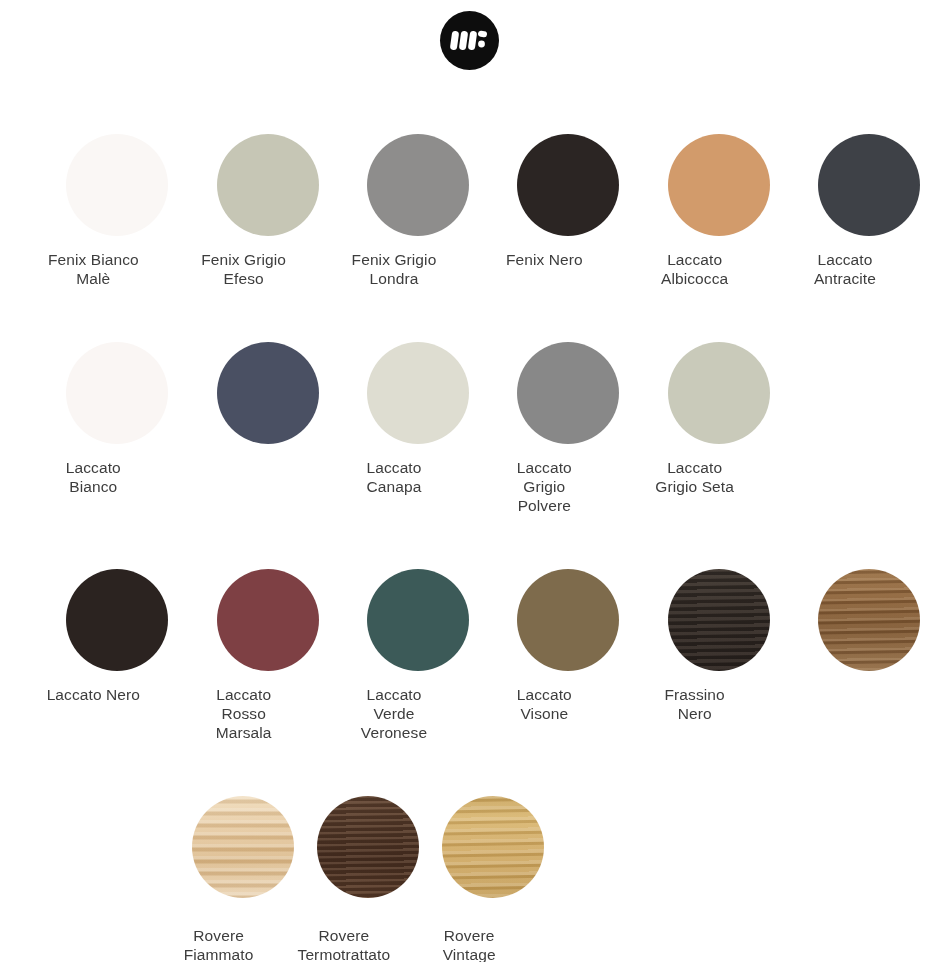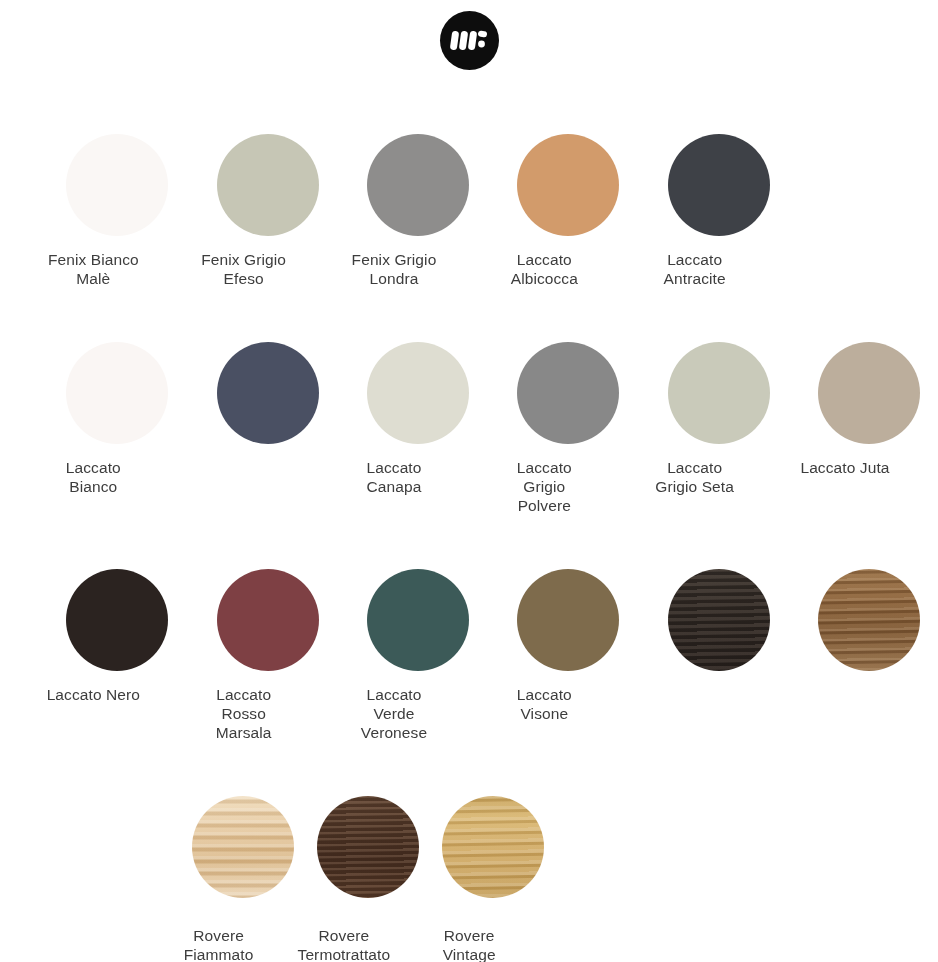--- a/index.html
+++ b/index.html
@@ -122,20 +122,24 @@
         <div class="swatch-disc" style="background-color: rgb(198, 198, 181);"></div>
         <div class="swatch-label">Fenix Grigio
 Efeso</div>
       </div>
       <div class="swatch-cell">
         <div class="swatch-disc" style="background-color: rgb(142, 141, 140);"></div>
         <div class="swatch-label">Fenix Grigio
 Londra</div>
       </div>
       <div class="swatch-cell">
+        <div class="swatch-disc" style="background-color: rgb(43, 37, 35);"></div>
+        <div class="swatch-label">Fenix Nero</div>
+      </div>
+      <div class="swatch-cell">
         <div class="swatch-disc" style="background-color: rgb(210, 155, 107);"></div>
         <div class="swatch-label">Laccato
 Albicocca</div>
       </div>
       <div class="swatch-cell">
         <div class="swatch-disc" style="background-color: rgb(62, 65, 71);"></div>
         <div class="swatch-label">Laccato
 Antracite</div>
       </div>
     </div>
@@ -157,24 +161,20 @@
         <div class="swatch-disc" style="background-color: rgb(136, 136, 136);"></div>
         <div class="swatch-label">Laccato
 Grigio
 Polvere</div>
       </div>
       <div class="swatch-cell">
         <div class="swatch-disc" style="background-color: rgb(201, 202, 186);"></div>
         <div class="swatch-label">Laccato
 Grigio Seta</div>
       </div>
-      <div class="swatch-cell">
-        <div class="swatch-disc" style="background-color: rgb(188, 174, 156);"></div>
-        <div class="swatch-label">Laccato Juta</div>
-      </div>
     </div>
     <div class="swatch-row row-3 row-main">
       <div class="swatch-cell">
         <div class="swatch-disc" style="background-color: rgb(43, 35, 32);"></div>
         <div class="swatch-label">Laccato Nero</div>
       </div>
       <div class="swatch-cell">
         <div class="swatch-disc" style="background-color: rgb(126, 64, 68);"></div>
         <div class="swatch-label">Laccato
 Rosso
@@ -186,20 +186,22 @@
 Verde
 Veronese</div>
       </div>
       <div class="swatch-cell">
         <div class="swatch-disc" style="background-color: rgb(126, 107, 76);"></div>
         <div class="swatch-label">Laccato
 Visone</div>
       </div>
       <div class="swatch-cell">
         <div class="swatch-disc" style="background-color: rgb(51, 43, 38); background-image: repeating-linear-gradient(179deg, rgba(255, 240, 225, 0.07) 0px, rgba(255, 240, 225, 0.07) 3px, rgba(0, 0, 0, 0.22) 4px, rgba(0, 0, 0, 0.22) 7px), linear-gradient(rgb(58, 50, 44) 0%, rgb(50, 42, 37) 45%, rgb(44, 36, 32) 100%);"></div>
+        <div class="swatch-label">Frassino
+Nero</div>
       </div>
       <div class="swatch-cell">
         <div class="swatch-disc" style="background-color: rgb(139, 100, 64); background-image: repeating-linear-gradient(179deg, rgba(255, 230, 200, 0.2) 0px, rgba(255, 230, 200, 0.2) 2px, rgba(60, 35, 15, 0.22) 3px, rgba(60, 35, 15, 0.22) 5px, rgba(255, 230, 200, 0.08) 6px, rgba(255, 230, 200, 0.08) 10px), linear-gradient(rgb(154, 114, 72) 0%, rgb(138, 97, 57) 30%, rgb(126, 88, 51) 58%, rgb(143, 106, 68) 100%);"></div>
       </div>
     </div>
     <div class="swatch-row row-4 row-tail">
       <div class="swatch-cell">
         <div class="swatch-disc" style="background-color: rgb(227, 196, 154); background-image: repeating-linear-gradient(rgba(255, 255, 255, 0.3) 0px, rgba(255, 255, 255, 0.3) 3px, rgba(150, 110, 70, 0.16) 4px, rgba(150, 110, 70, 0.16) 7px, rgba(255, 255, 255, 0.16) 8px, rgba(255, 255, 255, 0.16) 12px), linear-gradient(178deg, rgb(239, 217, 182) 0%, rgb(226, 194, 148) 38%, rgb(217, 182, 132) 62%, rgb(233, 208, 172) 100%);"></div>
         <div class="swatch-label">Rovere
 Fiammato</div>

